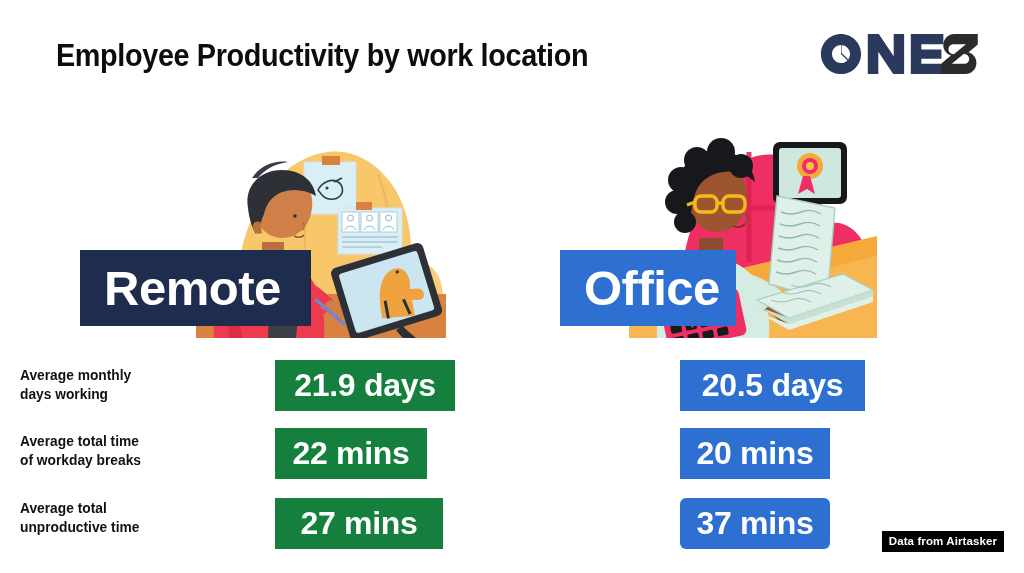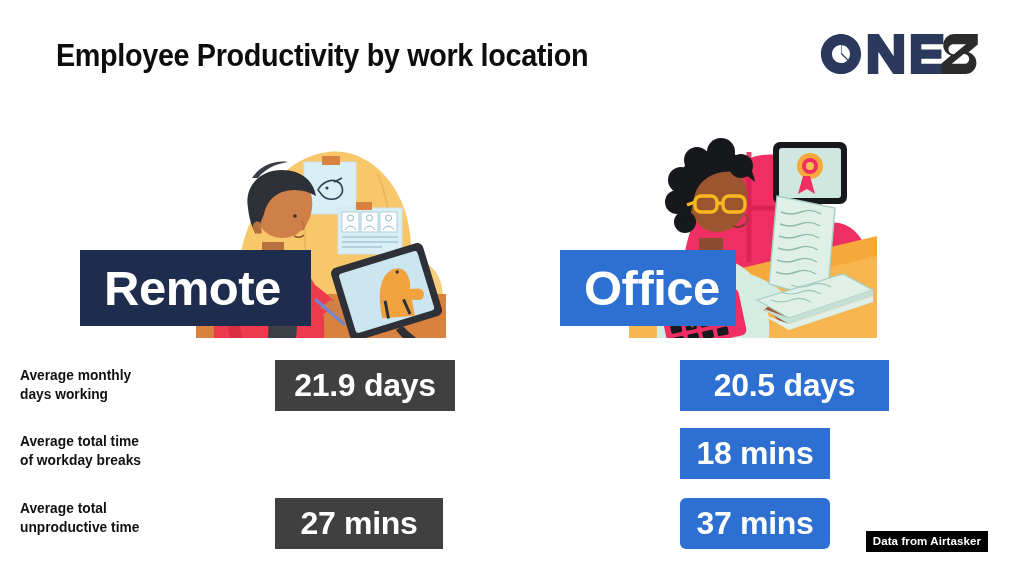--- a/index.html
+++ b/index.html
@@ -53,33 +53,33 @@
   #label-2{top:499px;}
 
   .value-box{
     position:absolute;
     display:flex;align-items:center;justify-content:center;
     color:#ffffff;font-weight:bold;
     font-size:32px;letter-spacing:-0.3px;
     box-sizing:border-box;
     white-space:nowrap;
   }
-  .v-remote{background:#404040;text-align:center;}
+  .v-remote{background:#15803d;text-align:center;}
   .v-office{background:#2e70d2;}
 
   #v-r-0{left:275px;top:360px;width:180px;height:51px;}
   #v-r-1{left:275px;top:428px;width:152px;height:51px;}
   #v-r-2{left:275px;top:498px;width:168px;height:51px;}
-  #v-o-0{left:680px;top:360px;width:209px;height:51px;}
+  #v-o-0{left:680px;top:360px;width:185px;height:51px;}
   #v-o-1{left:680px;top:428px;width:150px;height:51px;}
   #v-o-2{left:680px;top:498px;width:150px;height:51px;border-radius:6px;}
 
   
   .source{
-    position:absolute;right:36px;bottom:21px;
+    position:absolute;right:20px;bottom:21px;
     background:#000000;color:#ffffff;
     font-size:11.5px;font-weight:bold;
     padding:4px 7px 5px 7px;
     letter-spacing:0.1px;white-space:nowrap;
   }
 </style>
 </head>
 <body>
 
 <div id="stage">
@@ -276,21 +276,22 @@
   <div class="row-label" id="label-1">
     <div>Average total time</div>
     <div>of workday breaks</div>
   </div>
   <div class="row-label" id="label-2">
     <div>Average total</div>
     <div>unproductive time</div>
   </div>
 
   <div class="value-box v-remote" id="v-r-0">21.9 days</div>
+  <div class="value-box v-remote" id="v-r-1">22 mins</div>
   <div class="value-box v-remote" id="v-r-2">27 mins</div>
 
   <div class="value-box v-office" id="v-o-0">20.5 days</div>
-  <div class="value-box v-office" id="v-o-1">18 mins</div>
+  <div class="value-box v-office" id="v-o-1">20 mins</div>
   <div class="value-box v-office" id="v-o-2">37 mins</div>
 
   <div class="source">Data from Airtasker</div>
 
 </div>
 
 </body></html>

